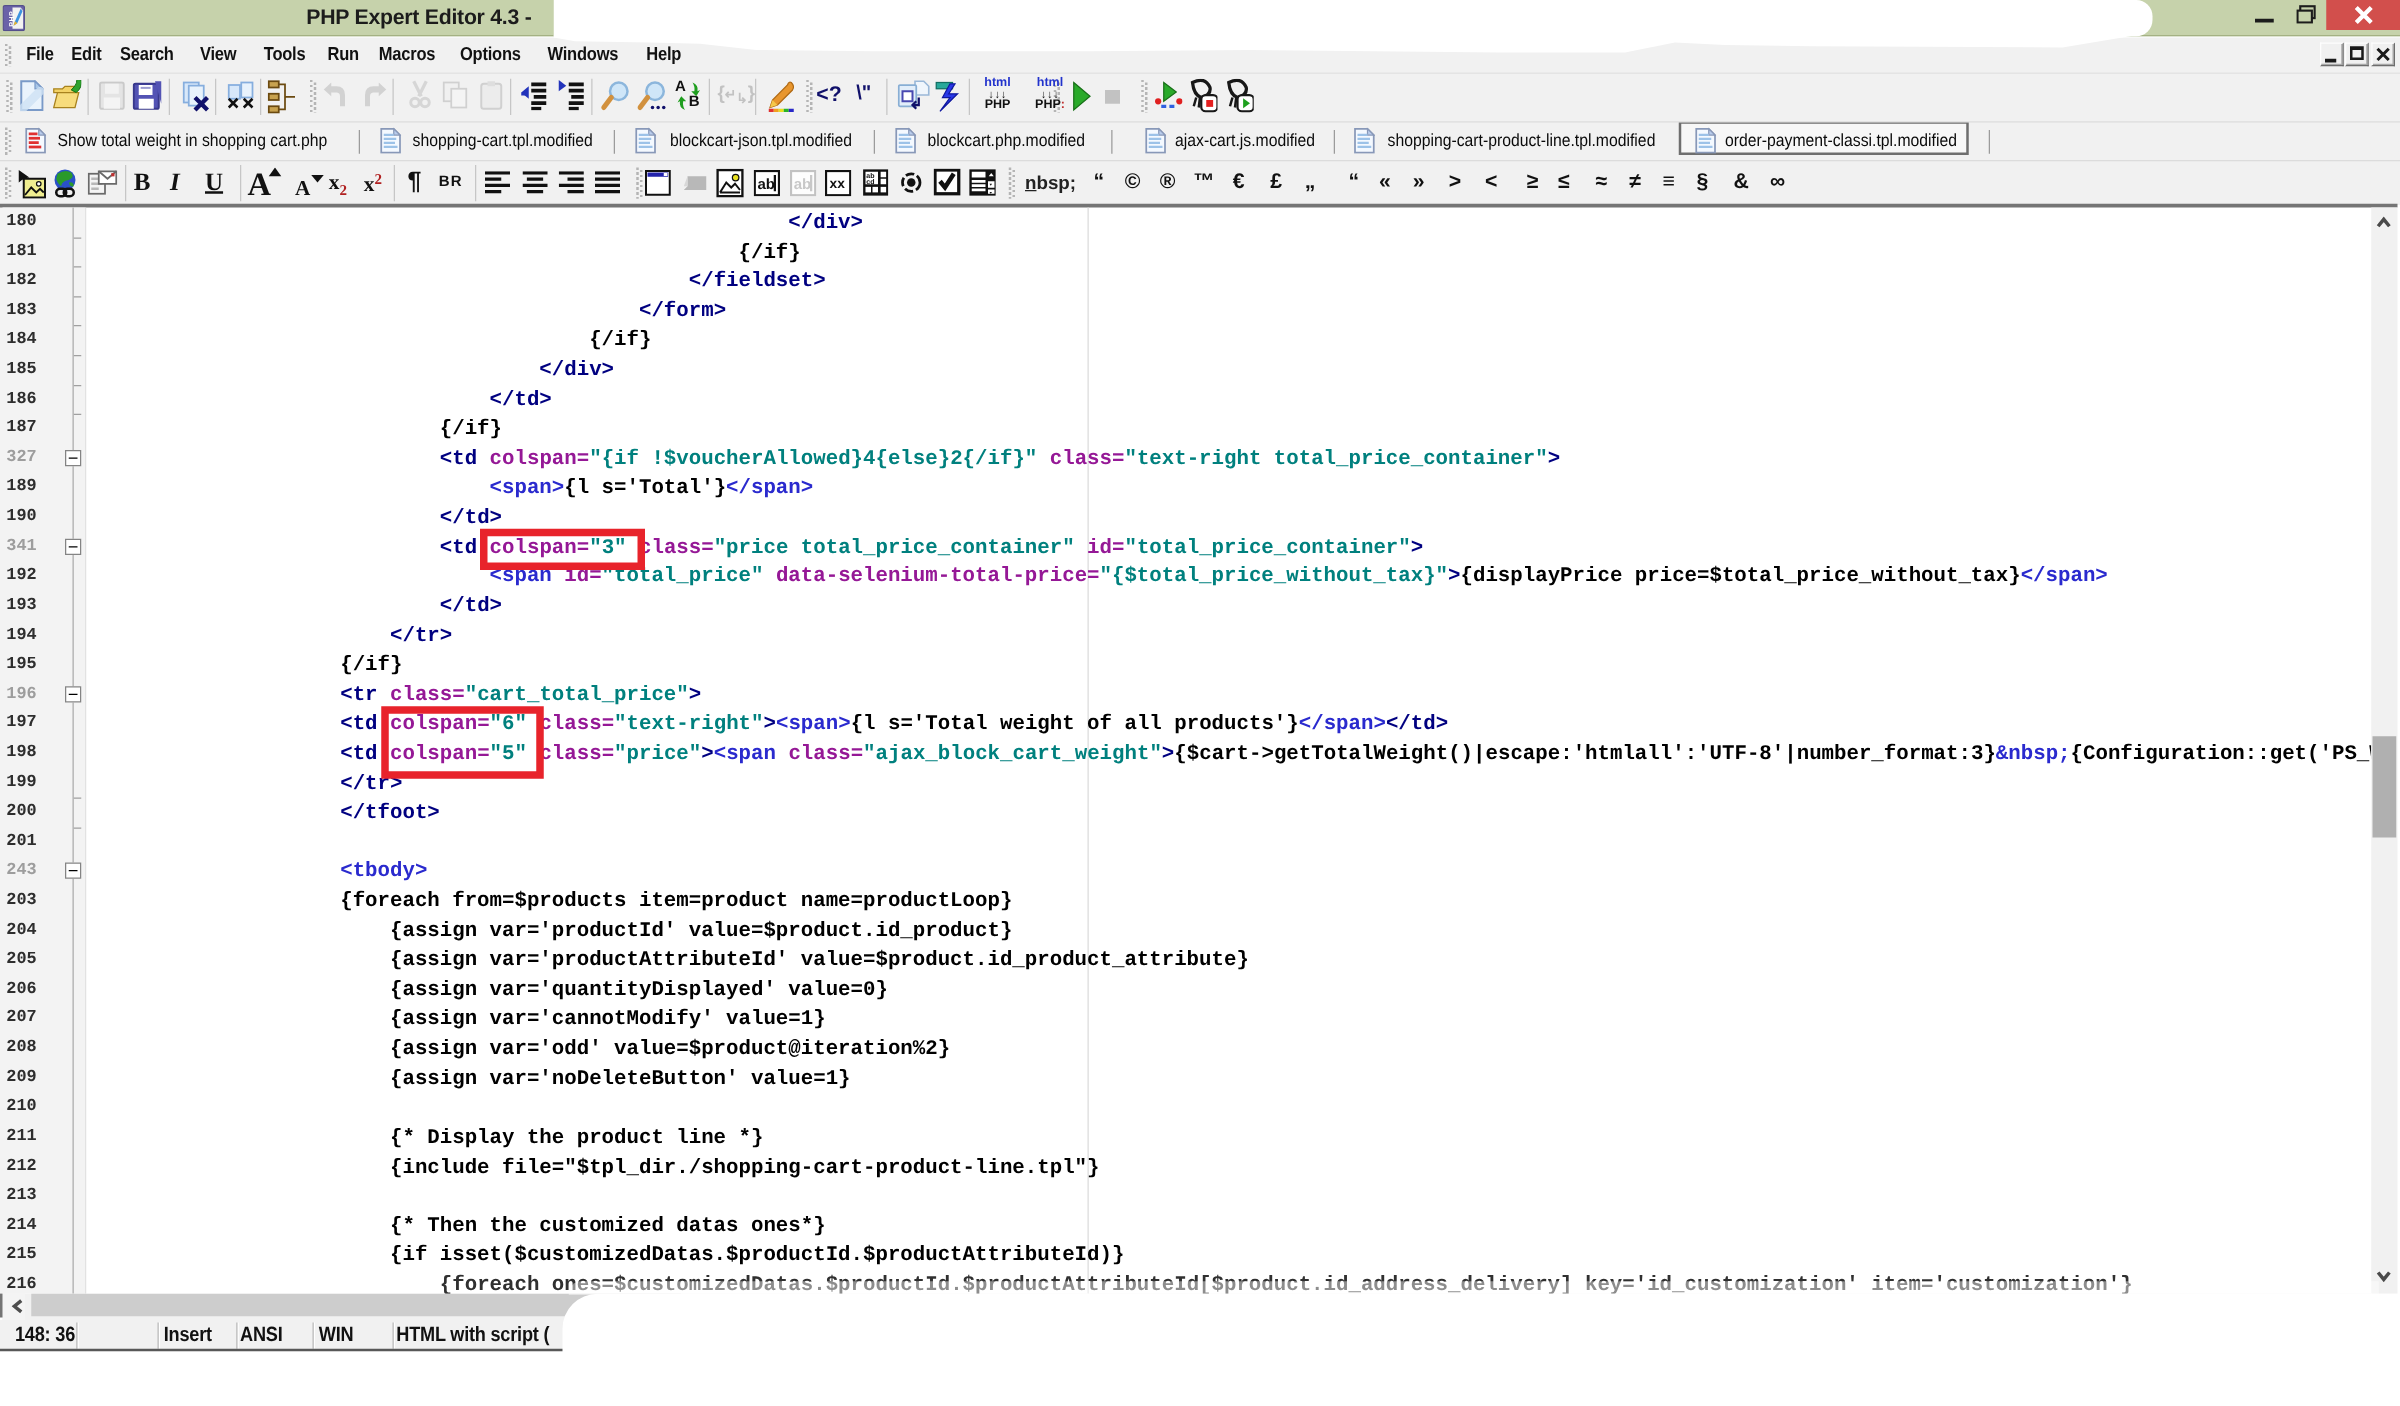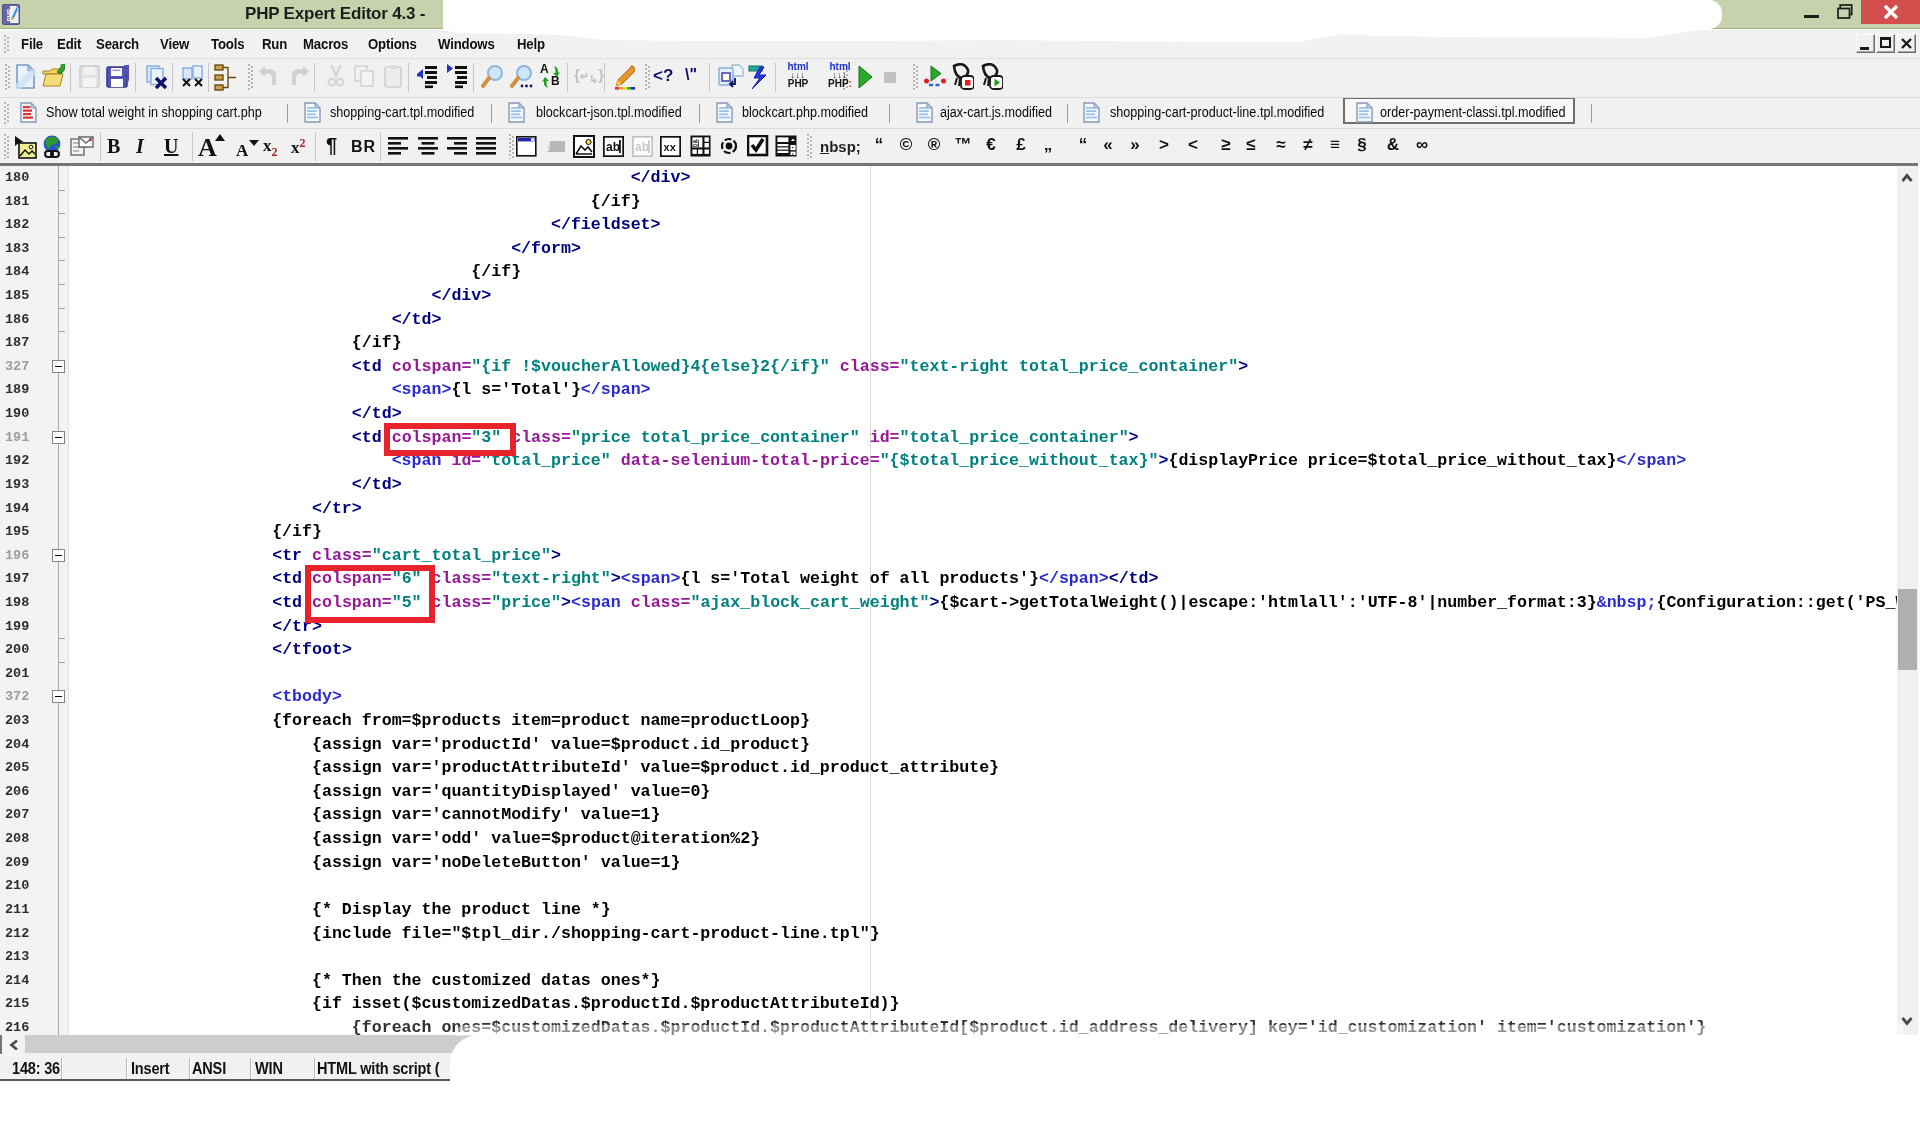--- a/index.html
+++ b/index.html
@@ -348,21 +348,21 @@
   <svg class="abs" style="left:214px;top:134px;" width="12" height="8">
       <path d="M6 0 L11 7 H1 Z" fill="#111"></path>
     </svg>
   <div class="abs" style="left:236px;top:141px;font-family:'Liberation Serif';font-weight:bold;font-size:17px;color:#111;">A</div>
   <svg class="abs" style="left:248px;top:139px;" width="12" height="8">
       <path d="M1 1 H11 L6 7 Z" fill="#111"></path>
     </svg>
   <div class="abs" style="left:263px;top:136px;font-family:'Liberation Serif';font-weight:bold;font-size:17px;color:#111;">x<span style="font-size:12px;color:#b02020;vertical-align:-5px;">2</span></div>
   <div class="abs" style="left:291px;top:136px;font-family:'Liberation Serif';font-weight:bold;font-size:17px;color:#111;">x<span style="font-size:12px;color:#b02020;vertical-align:6px;">2</span></div>
   <div class="abs" style="left:326px;top:134px;font-weight:bold;font-size:20px;color:#111;">¶</div>
-  <div class="abs" style="left:351px;top:138px;font-weight:bold;font-size:16px;color:#111;letter-spacing:1px;">BR</div>
+  <div class="abs" style="left:351px;top:138px;font-weight:bold;font-size:12px;color:#111;letter-spacing:1px;">BR</div>
   <svg class="abs" style="left:388px;top:137px;" width="21" height="19">
       <g fill="#111">
         <rect x="0" y="0" width="20" height="2.6"></rect>
         <rect x="0" y="5" width="13" height="2.6"></rect>
         <rect x="0" y="10" width="20" height="2.6"></rect>
         <rect x="0" y="15" width="13" height="2.6"></rect>
       </g>
     </svg>
   <svg class="abs" style="left:418px;top:137px;" width="21" height="19">
       <g fill="#111">
@@ -480,32 +480,32 @@
 181
 182
 183
 184
 185
 186
 187
 <span class="gr">327</span>
 189
 190
-<span class="gr">191</span>
+<span class="gr">341</span>
 192
 193
 194
 195
 <span class="gr">196</span>
 197
 198
 199
 200
 201
-<span class="gr">372</span>
+<span class="gr">243</span>
 203
 204
 205
 206
 207
 208
 209
 210
 211
 212

